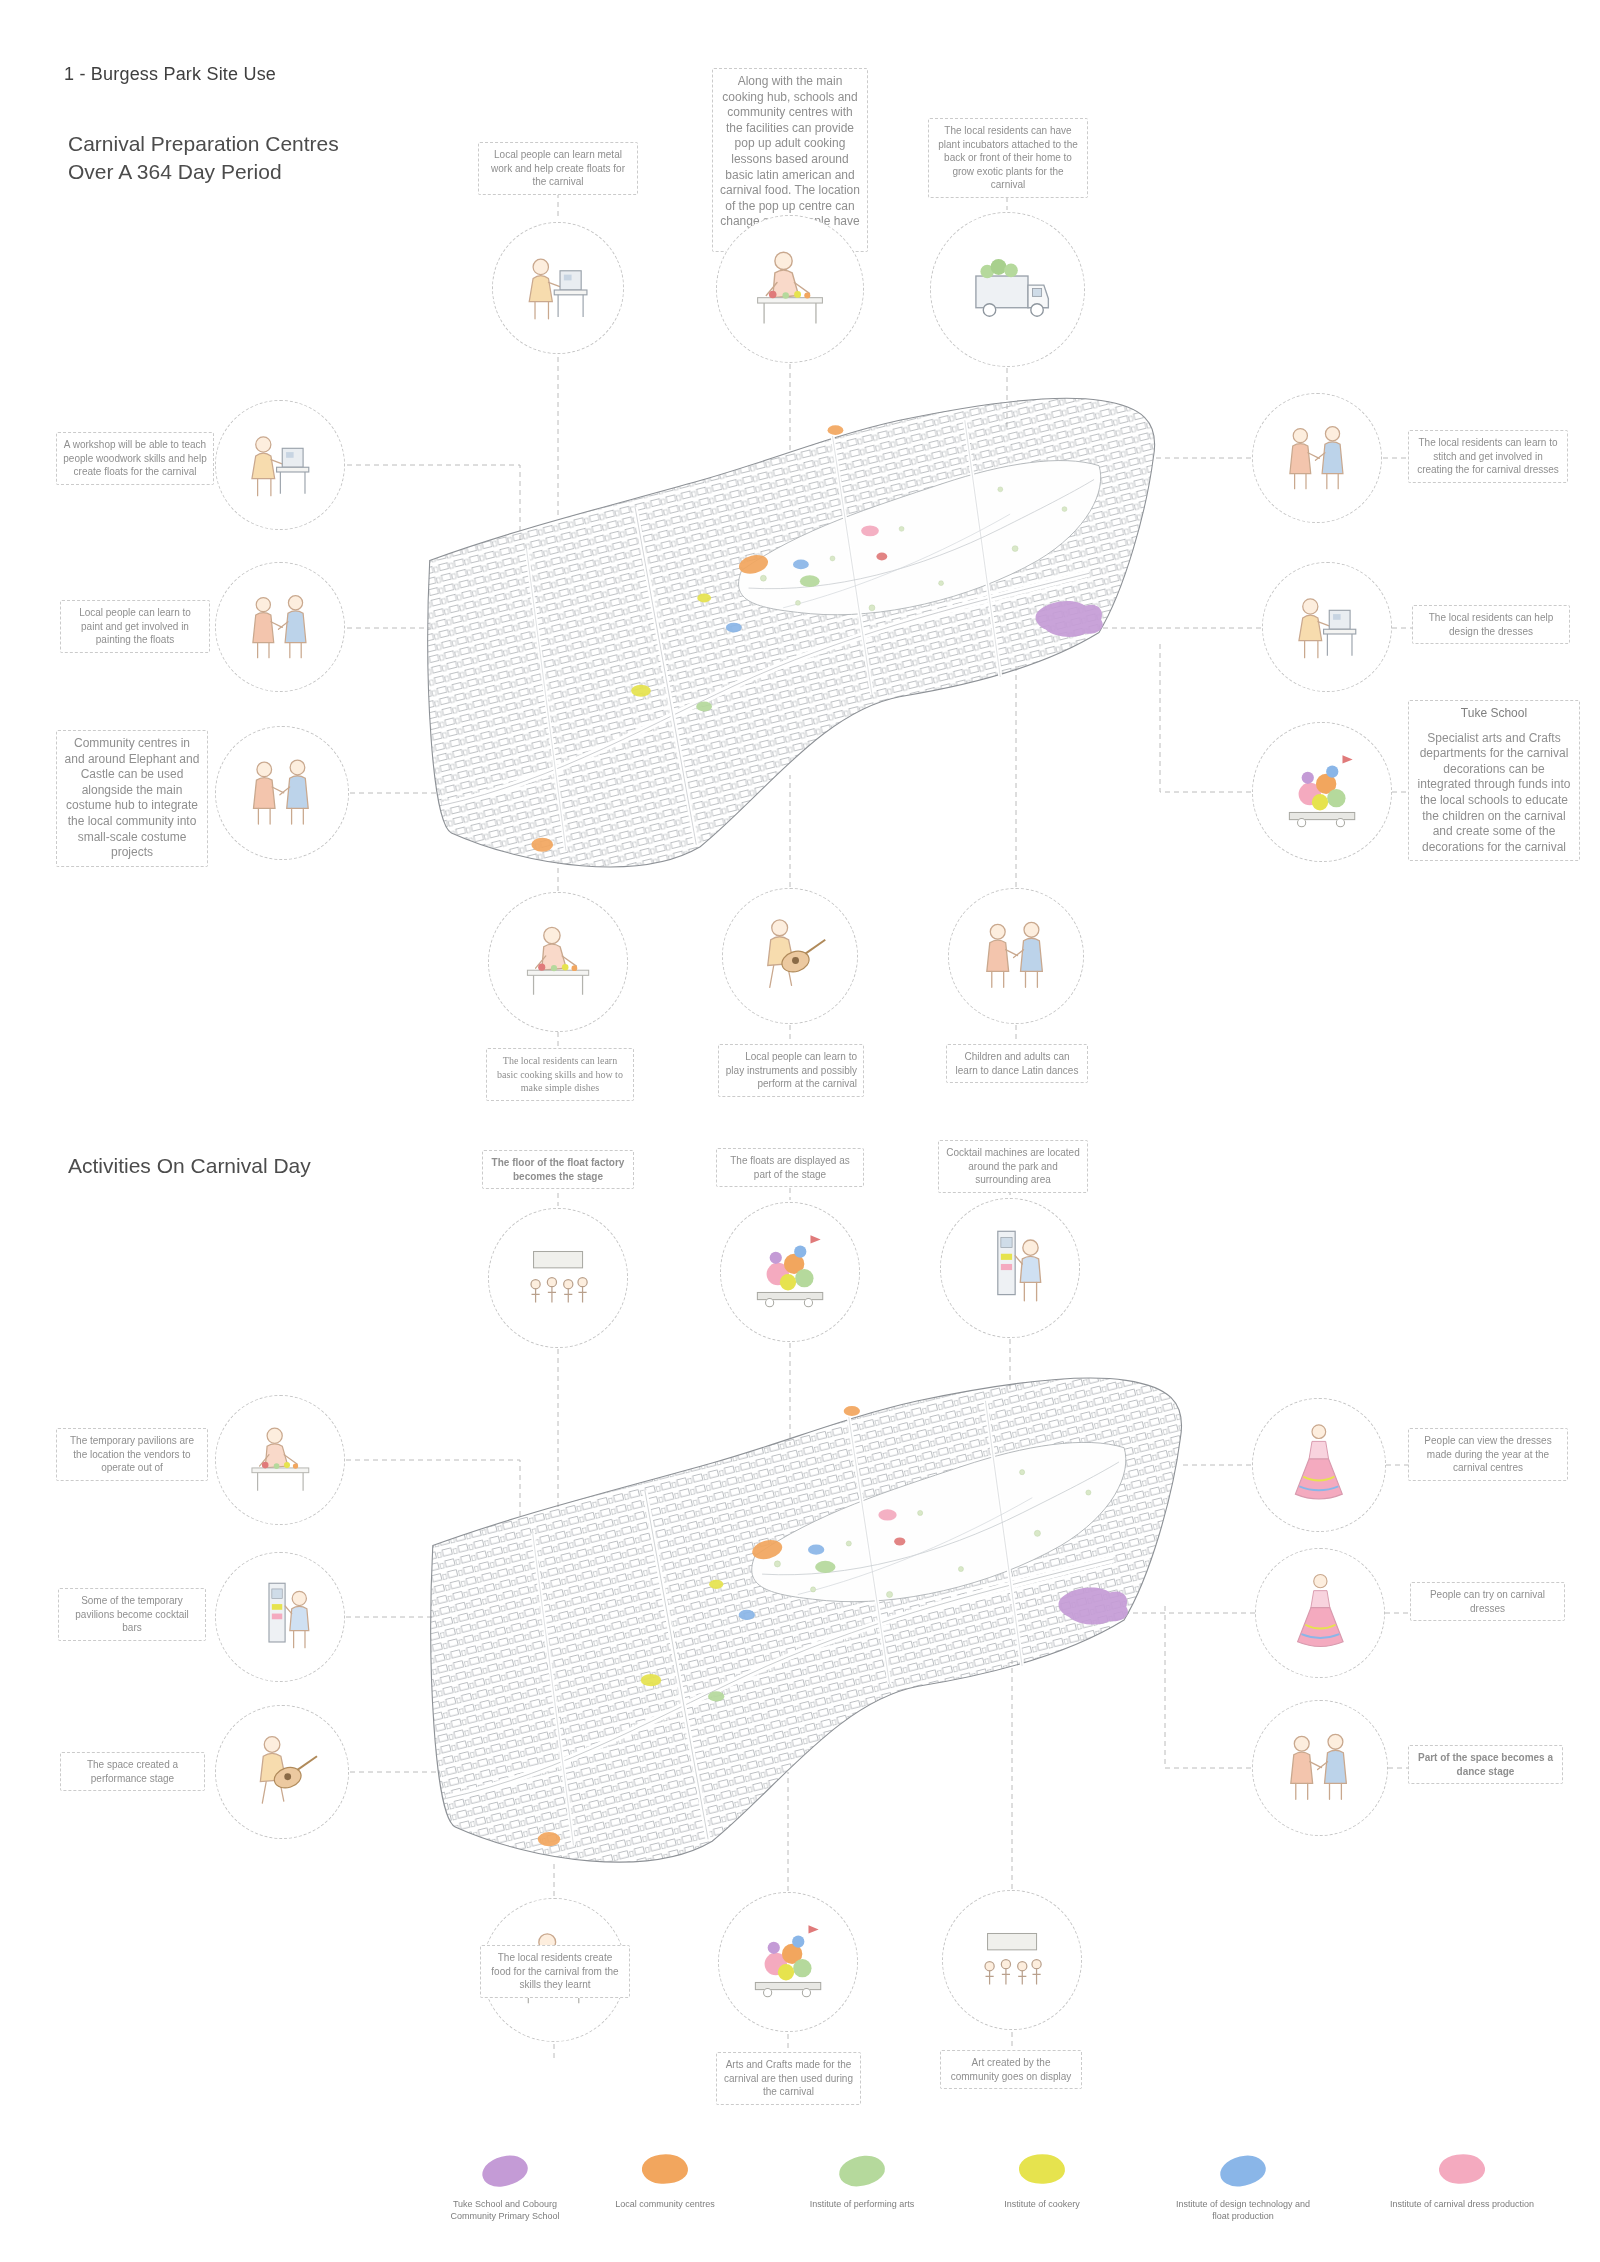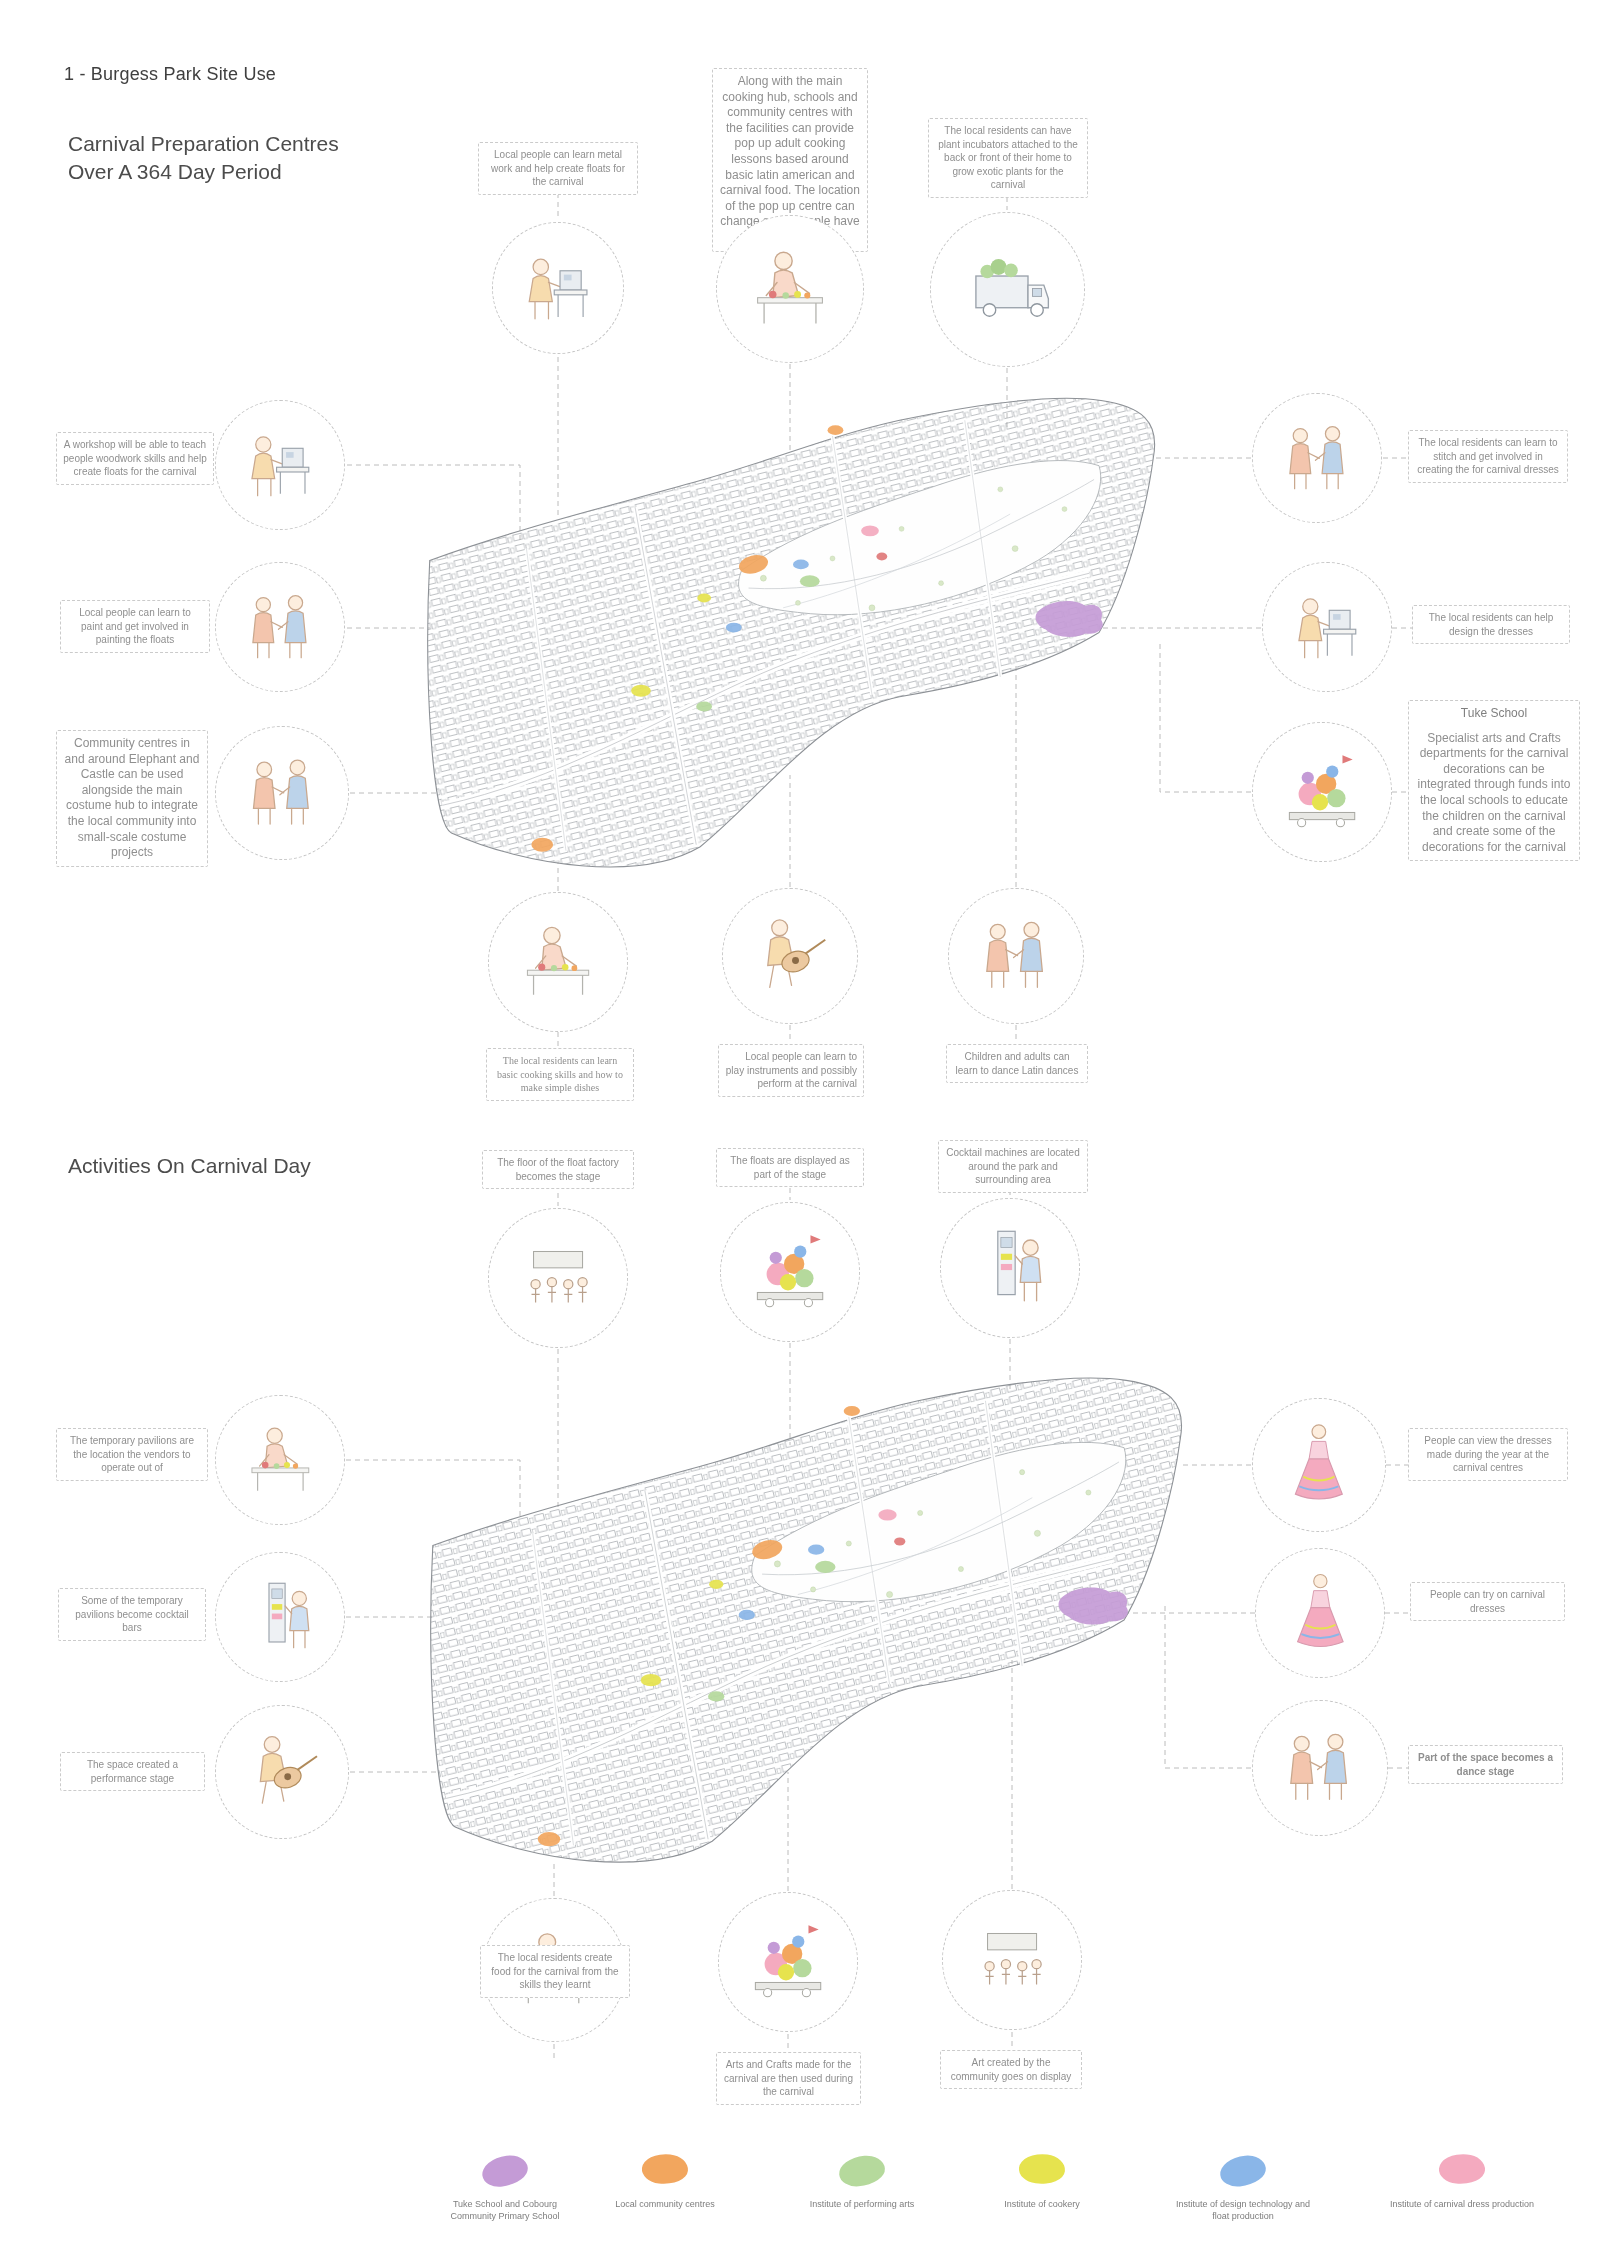--- a/index.html
+++ b/index.html
@@ -335,21 +335,21 @@
     <svg viewBox="0 0 100 100">
         <use href="#fig-two-people"></use>
       </svg>
   </div>
   <div class="cap" style="left:946px;top:1044px;width:142px;">Children and adults can learn to dance Latin dances</div>
 
   <svg class="map" style="left:408px;top:1360px;" width="800" height="520" viewBox="0 0 780 510">
       <use href="#city-map"></use>
     </svg>
 
-  <div class="cap" style="left:482px;top:1150px;width:152px;">The floor of the float factory becomes the stage</div>
+  <div class="cap" style="left:482px;top:1150px;width:152px;font-weight:bold;">The floor of the float factory becomes the stage</div>
   <div class="vig" style="left:488px;top:1208px;width:140px;height:140px;">
     <svg viewBox="0 0 100 100">
         <use href="#fig-crowd"></use>
       </svg>
   </div>
 
   <div class="cap" style="left:716px;top:1148px;width:148px;">The floats are displayed as part of the stage</div>
   <div class="vig" style="left:720px;top:1202px;width:140px;height:140px;">
     <svg viewBox="0 0 100 100">
         <use href="#fig-float"></use>

